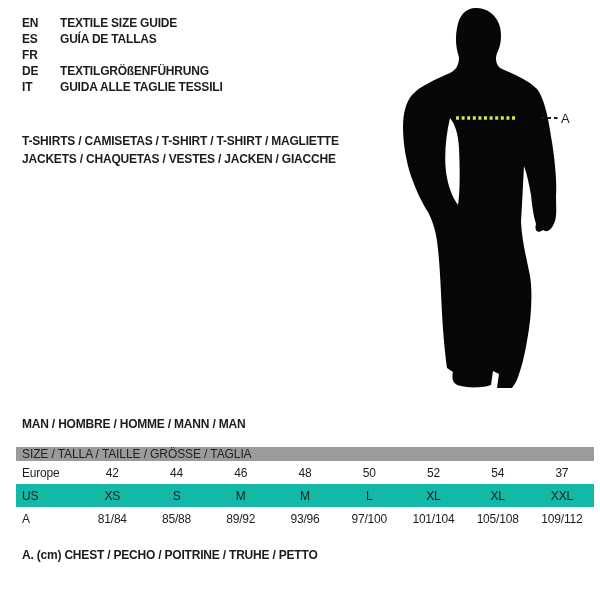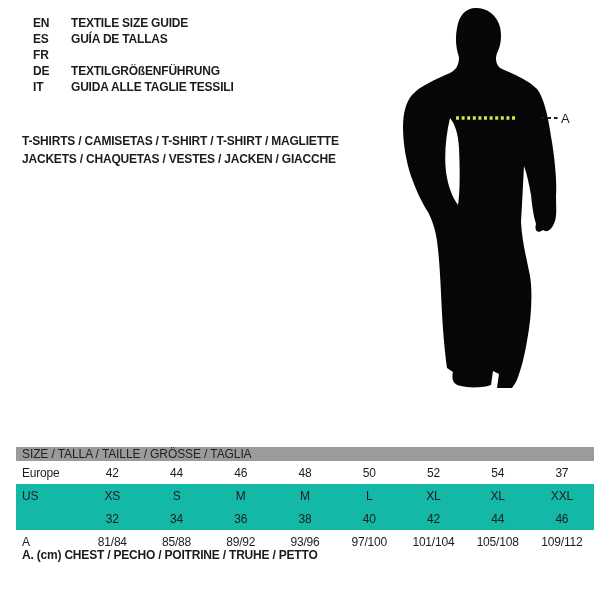--- a/index.html
+++ b/index.html
@@ -3,21 +3,21 @@
 <meta charset="utf-8">
 <style>
   html,body{margin:0;padding:0;background:#fff;}
   .canvas{
     position:relative;width:600px;height:600px;background:#ffffff;
     font-family:"Liberation Sans",sans-serif;color:#1c1c1c;overflow:hidden;
   }
   
   .lang-list{position:absolute;left:22px;top:15px;}
   .lang-row{display:flex;height:16px;line-height:16px;font-size:12px;font-weight:bold;letter-spacing:-0.2px;}
-  .lang-code{width:38px;flex:0 0 38px;margin-left:11px;}
+  .lang-code{width:38px;flex:0 0 38px;}
   
   .categories{position:absolute;left:22px;top:109px;font-size:12px;font-weight:bold;letter-spacing:-0.2px;line-height:17.5px;margin-top:24px;}
   
   .figure-wrap{position:absolute;left:398px;top:6px;width:175px;height:386px;}
   
   .section-title{position:absolute;left:22px;top:417px;font-size:12px;font-weight:bold;letter-spacing:-0.2px;}
   
   .size-table{position:absolute;left:16px;top:447px;width:578px;border-collapse:collapse;table-layout:fixed;}
   .size-table td{font-size:12px;height:23px;text-align:center;padding:0;letter-spacing:-0.2px;vertical-align:middle;}
   .size-table .hdr td{background:#9b9b9b;color:#222;text-align:left;padding-left:6px;height:14px;font-size:12px;letter-spacing:-0.1px;}
@@ -101,20 +101,21 @@
         C 448 186 452 197 458 205
         C 460 194 460 168 459 148
         C 458 133 455 124 450 118
         Z"></path>
       <line x1="456" y1="118" x2="517" y2="118" stroke="#d9e24a" stroke-width="3.5" stroke-dasharray="3 2.6"></line>
       <line x1="541" y1="118" x2="558" y2="118" stroke="#1a1a1a" stroke-width="2" stroke-dasharray="3.5 3"></line>
       <text x="561" y="123" font-size="13" fill="#1a1a1a" font-family="Liberation Sans, sans-serif">A</text>
     </svg>
   </div>
 
+  <div class="section-title">MAN / HOMBRE / HOMME / MANN / MAN</div>
 
   <table class="size-table">
     <tbody>
       <tr class="hdr">
         <td colspan="9">SIZE / TALLA / TAILLE / GRÖSSE / TAGLIA</td>
       </tr>
       <tr>
         <td class="lbl">Europe</td>
         <td>42</td>
         <td>44</td>
@@ -129,31 +130,20 @@
         <td class="lbl">US</td>
         <td>XS</td>
         <td>S</td>
         <td>M</td>
         <td>M</td>
         <td>L</td>
         <td>XL</td>
         <td>XL</td>
         <td>XXL</td>
       </tr>
-      <tr class="alt">
-        <td class="lbl"></td>
-        <td>32</td>
-        <td>34</td>
-        <td>36</td>
-        <td>38</td>
-        <td>40</td>
-        <td>42</td>
-        <td>44</td>
-        <td>46</td>
-      </tr>
       <tr>
         <td class="lbl">A</td>
         <td>81/84</td>
         <td>85/88</td>
         <td>89/92</td>
         <td>93/96</td>
         <td>97/100</td>
         <td>101/104</td>
         <td>105/108</td>
         <td>109/112</td>

